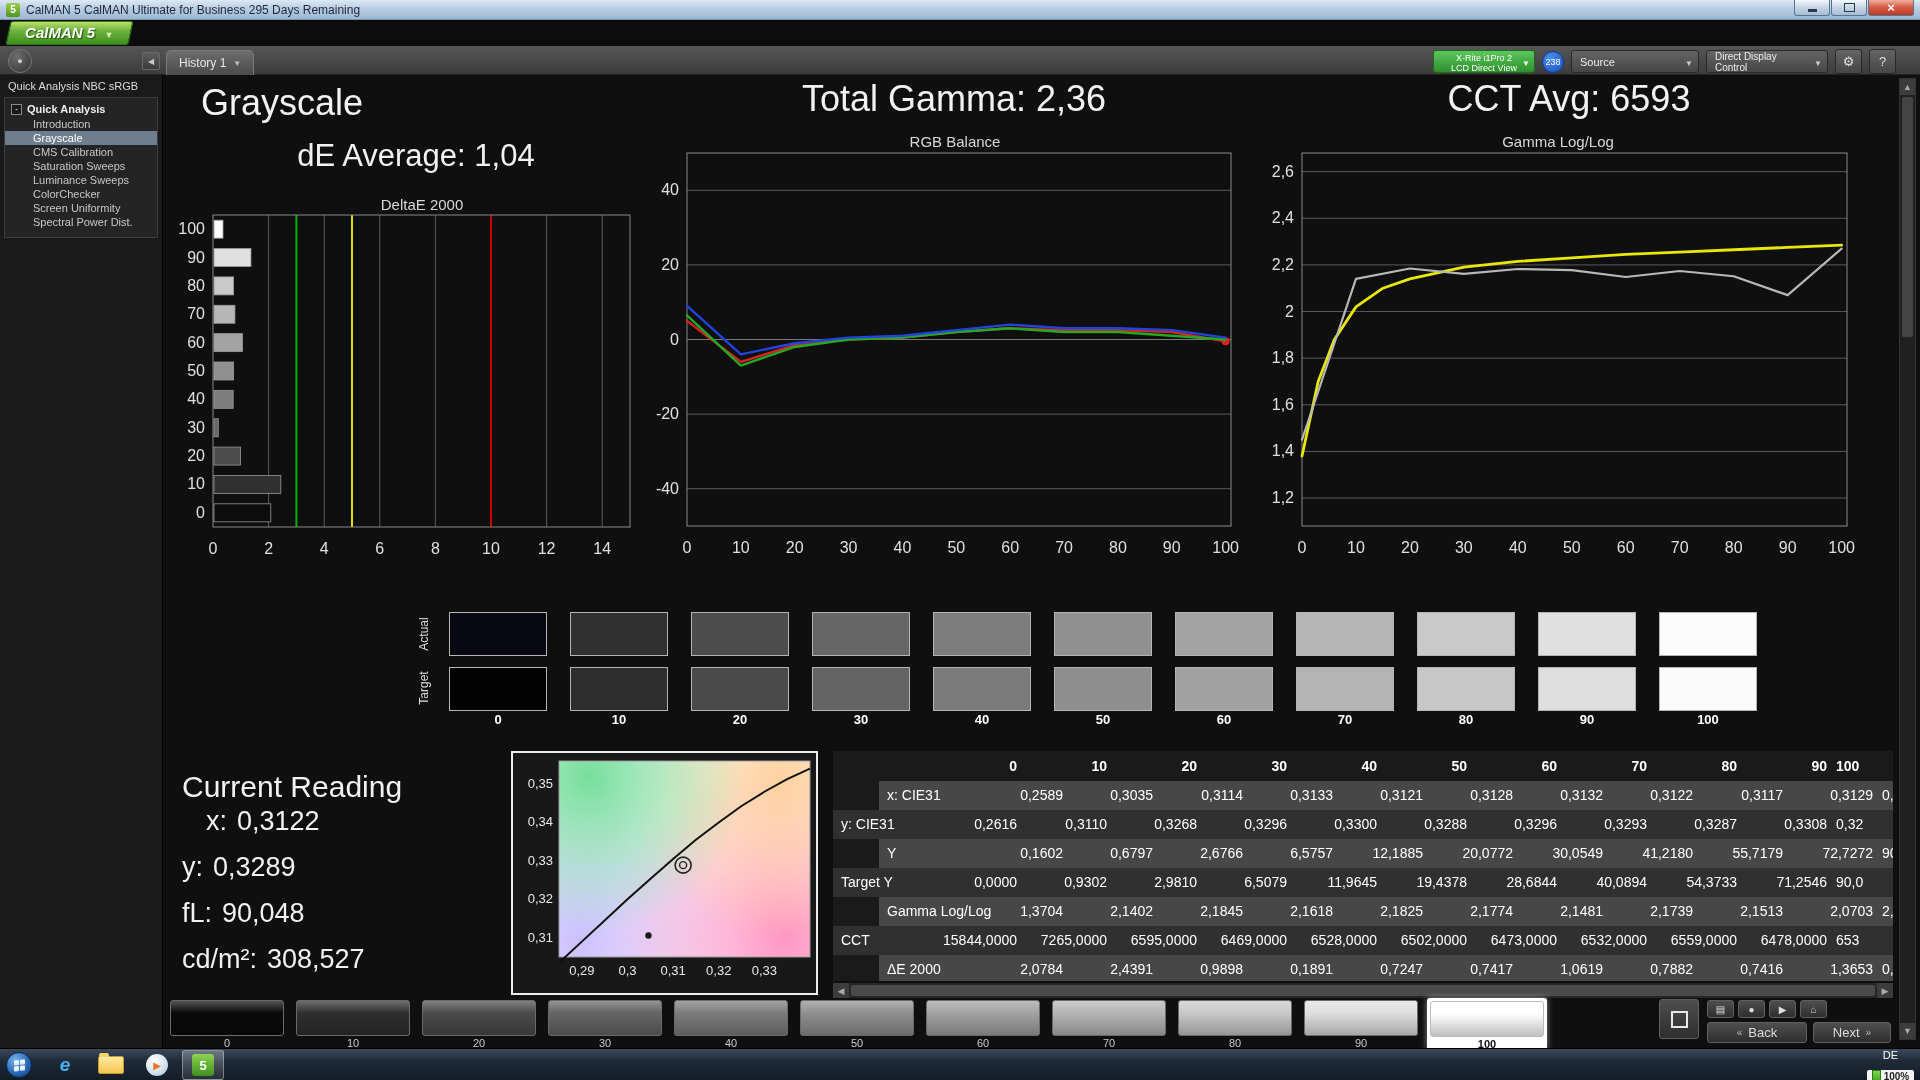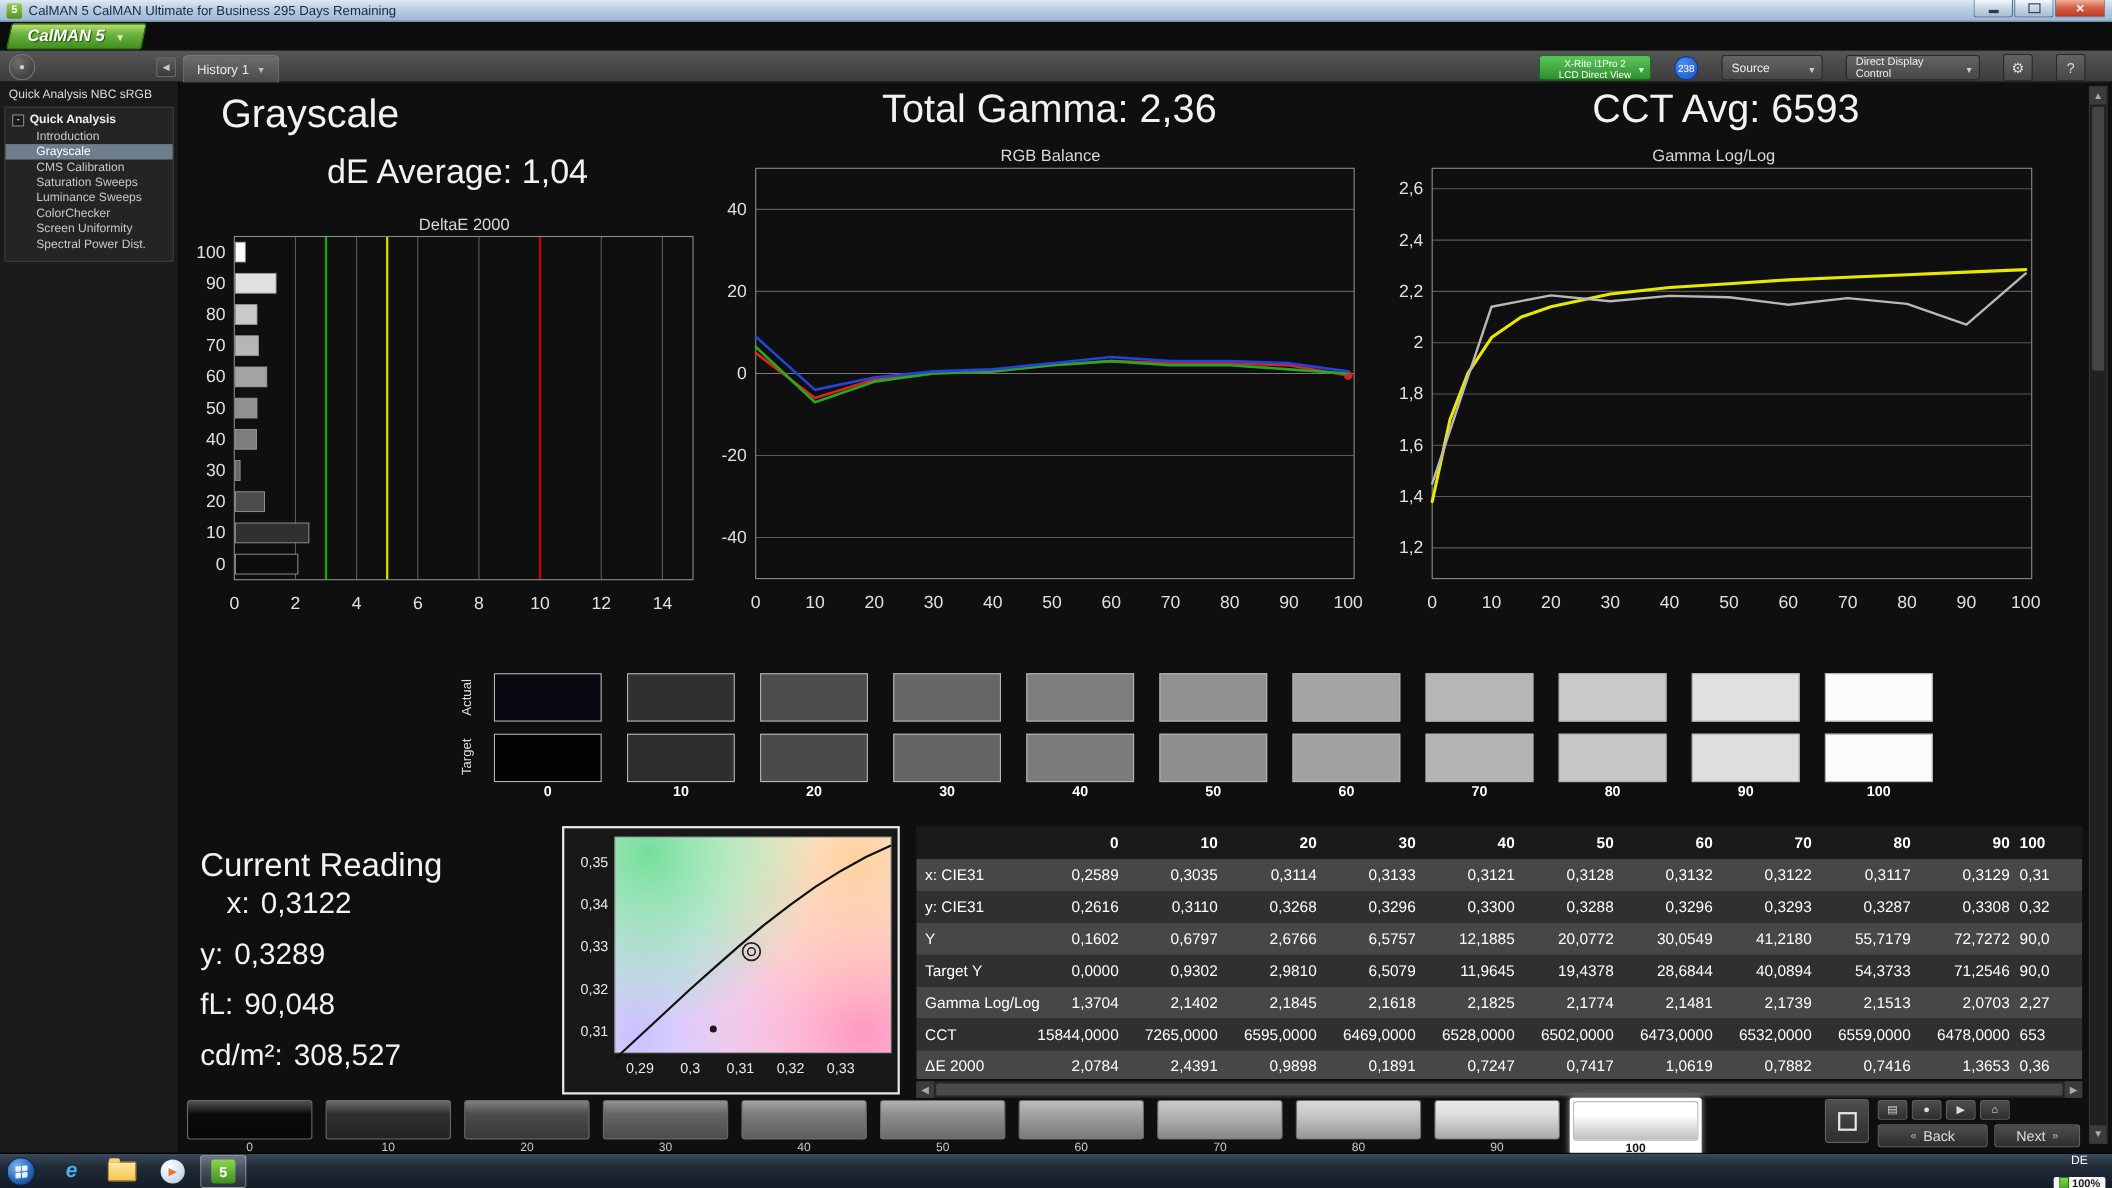--- a/index.html
+++ b/index.html
@@ -20,27 +20,27 @@
   .logo{position:absolute;left:8px;top:1px;padding:2px 16px;background:linear-gradient(180deg,#b8e06a,#6db33f 40%,#3f8f1f);transform:skewX(-12deg);border-radius:3px;border:1px solid #2f7a14;}
   .logo-inner{display:inline-block;transform:skewX(12deg);font-style:italic;font-weight:bold;font-size:15px;color:#fff;text-shadow:1px 1px 1px #24520c;}
   .logo-caret{display:inline-block;transform:skewX(12deg);color:#d7f0a8;font-size:9px;margin-left:6px;}
 
   
   .tabstrip{position:absolute;left:0;top:46px;width:1920px;height:29px;background:linear-gradient(180deg,#565656,#3c3c3c);border-bottom:1px solid #232323;box-sizing:border-box;}
   .round-btn{position:absolute;left:8px;top:3px;width:22px;height:22px;border-radius:50%;background:radial-gradient(circle at 35% 30%,#6e6e6e,#303030);border:1px solid #787878;display:grid;place-items:center;color:#cfcfcf;font-size:9px;}
   .collapse-btn{position:absolute;left:142px;top:6px;width:16px;height:16px;background:linear-gradient(#5e5e5e,#3a3a3a);border:1px solid #6a6a6a;border-radius:2px;display:grid;place-items:center;color:#ccc;font-size:8px;}
   .tab{position:absolute;left:166px;top:4px;height:25px;padding:0 12px;background:linear-gradient(180deg,#6d6d6d,#4a4a4a);border:1px solid #7a7a7a;border-bottom:none;border-radius:5px 5px 0 0;color:#e8e8e8;font-size:12px;display:flex;align-items:center;gap:7px;box-sizing:border-box;}
   .tab .caret{font-size:8px;color:#c0c0c0;}
-  .tab-right{position:absolute;right:24px;top:3px;display:flex;gap:21px;align-items:center;justify-content:space-between;}
+  .tab-right{position:absolute;right:24px;top:3px;display:flex;gap:7px;align-items:center;justify-content:space-between;}
   .meter-btn{width:102px;height:23px;background:linear-gradient(#5cc75c,#2e8f2e);border:1px solid #1d6b1d;border-radius:3px;color:#fff;font-size:9px;line-height:10px;text-align:center;position:relative;padding-top:2px;box-sizing:border-box;}
   .meter-btn .caret{position:absolute;right:4px;top:8px;font-size:8px;color:#eaffea;}
   .badge{width:20px;height:20px;border-radius:50%;background:radial-gradient(circle at 35% 30%,#4a8ef0,#1a50c0);color:#fff;font-size:9px;display:grid;place-items:center;border:1px solid #0c3a9a;}
   .drop{height:23px;background:linear-gradient(#646464,#464646);border:1px solid #2a2a2a;border-radius:3px;color:#eee;display:flex;align-items:center;padding:0 18px 0 8px;position:relative;box-sizing:border-box;}
   .drop .caret{position:absolute;right:5px;top:8px;font-size:8px;color:#ccc;}
-  #drop-source{width:92px;font-size:11px;}
+  #drop-source{width:128px;font-size:11px;}
   #drop-ddc{width:122px;font-size:10px;}
   .sq-btn{width:25px;height:23px;background:linear-gradient(#646464,#464646);border:1px solid #2a2a2a;border-radius:3px;color:#ddd;display:grid;place-items:center;font-size:13px;}
 
   
   .sidebar{position:absolute;left:0;top:75px;width:163px;height:973px;background:#1a1a1a;border-right:1px solid #000;box-sizing:border-box;}
   .sidebar-title{padding:5px 8px 3px;font-size:11px;color:#ddd;}
   .tree{margin:2px 4px;background:#242424;border:1px solid #3c3c3c;padding:3px 0 8px;}
   .tree-root{font-size:11px;font-weight:bold;color:#eee;padding:2px 6px;display:flex;align-items:center;gap:5px;}
   .expander{width:9px;height:9px;border:1px solid #8a8a8a;color:#ccc;font-size:8px;line-height:7px;text-align:center;background:#1a1a1a;}
   .tree-item{font-size:11px;color:#c8c8c8;padding:1px 6px 1px 28px;}
@@ -83,21 +83,21 @@
     radial-gradient(circle at 12% 8%, rgba(110,220,150,.95), rgba(110,220,150,0) 55%),
     radial-gradient(circle at 88% 10%, rgba(255,205,150,.9), rgba(255,205,150,0) 55%),
     radial-gradient(circle at 90% 90%, rgba(255,145,190,.95), rgba(255,145,190,0) 62%),
     radial-gradient(circle at 8% 92%, rgba(195,180,255,.85), rgba(195,180,255,0) 55%),
     #ffffff;}
 
   
   #datatable{position:absolute;left:833px;top:751px;width:1060px;height:230px;overflow:hidden;font-size:14px;color:#fff;background:#1a1a1a;}
   .trow{display:flex;height:29px;line-height:29px;}
   .trow.thead{height:30px;line-height:30px;font-weight:bold;background:transparent;}
-  .trow.even{background:#474747;}
+  .trow.even{background:#474747;margin-left:46px;}
   .trow.odd{background:#303030;}
   .tcell{flex:0 0 auto;box-sizing:border-box;white-space:nowrap;}
   .tlabel{width:100px;padding-left:8px;}
   .tval{width:90px;text-align:right;padding-right:6px;}
   .tlast{text-align:left;padding-left:3px;padding-right:0;}
 
   
   .hscroll{position:absolute;left:833px;top:983px;width:1060px;height:15px;display:flex;align-items:stretch;background:#262626;}
   .hs-btn{width:16px;display:grid;place-items:center;background:#3c3c3c;color:#aaa;font-size:9px;}
   .hs-track{flex:1;position:relative;}

